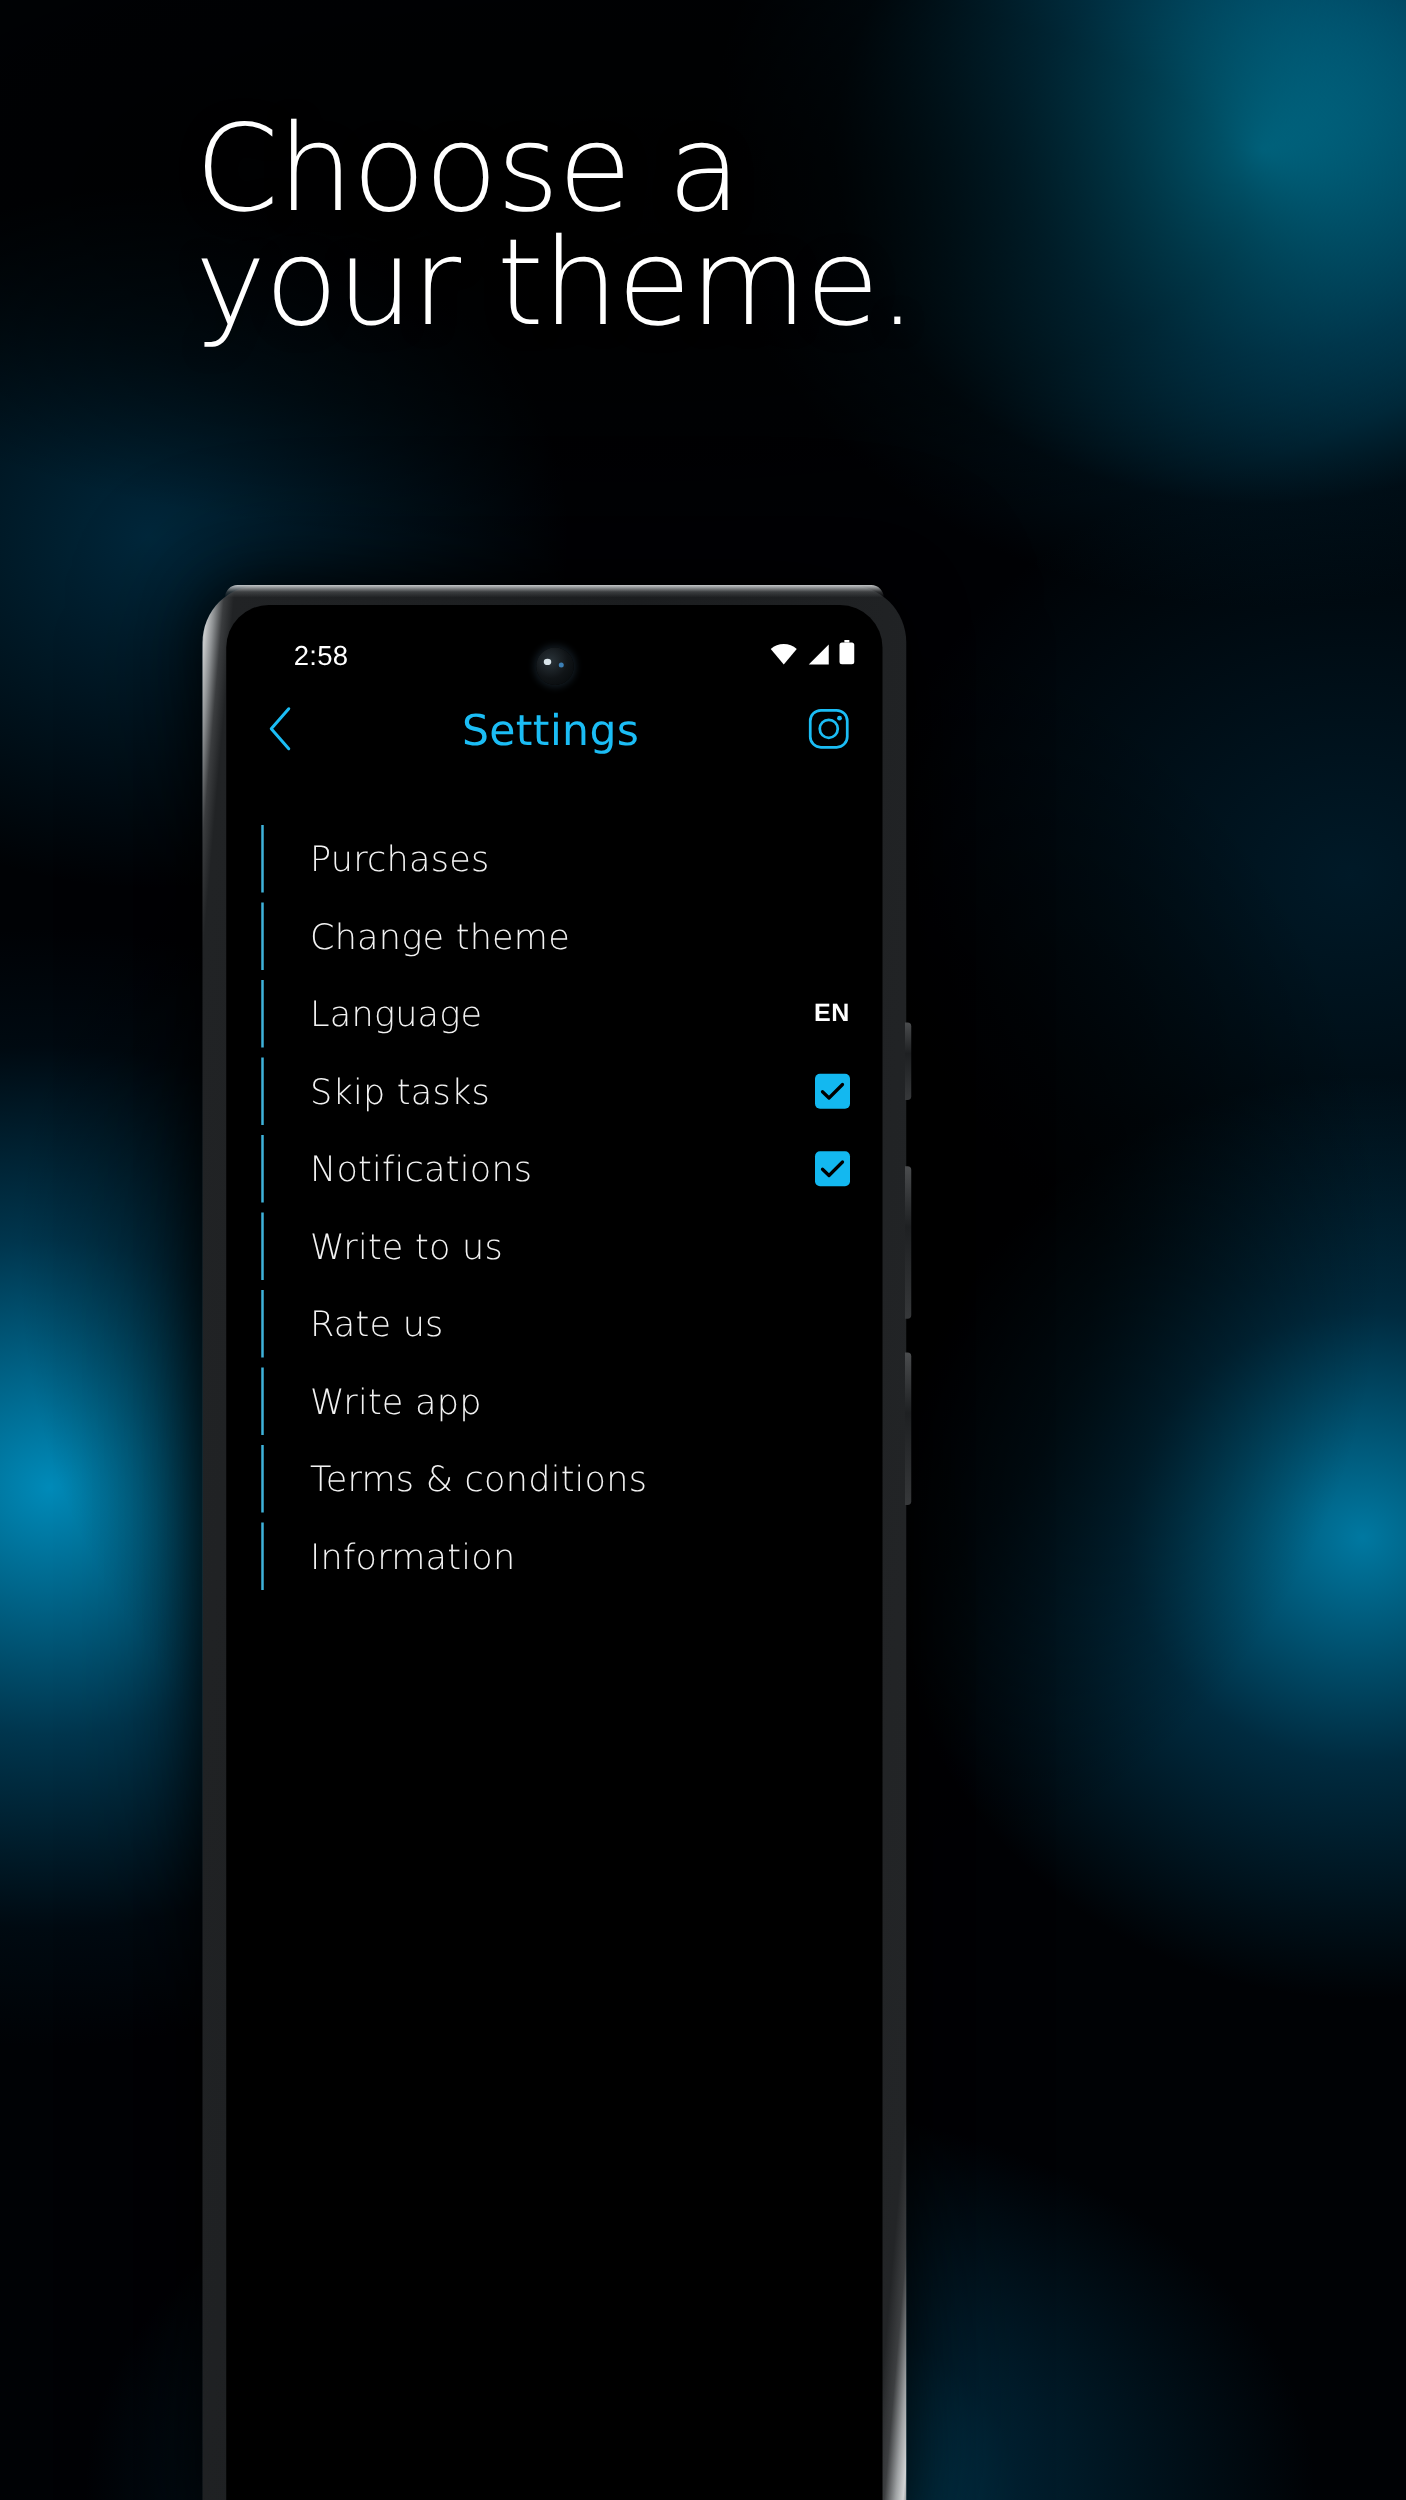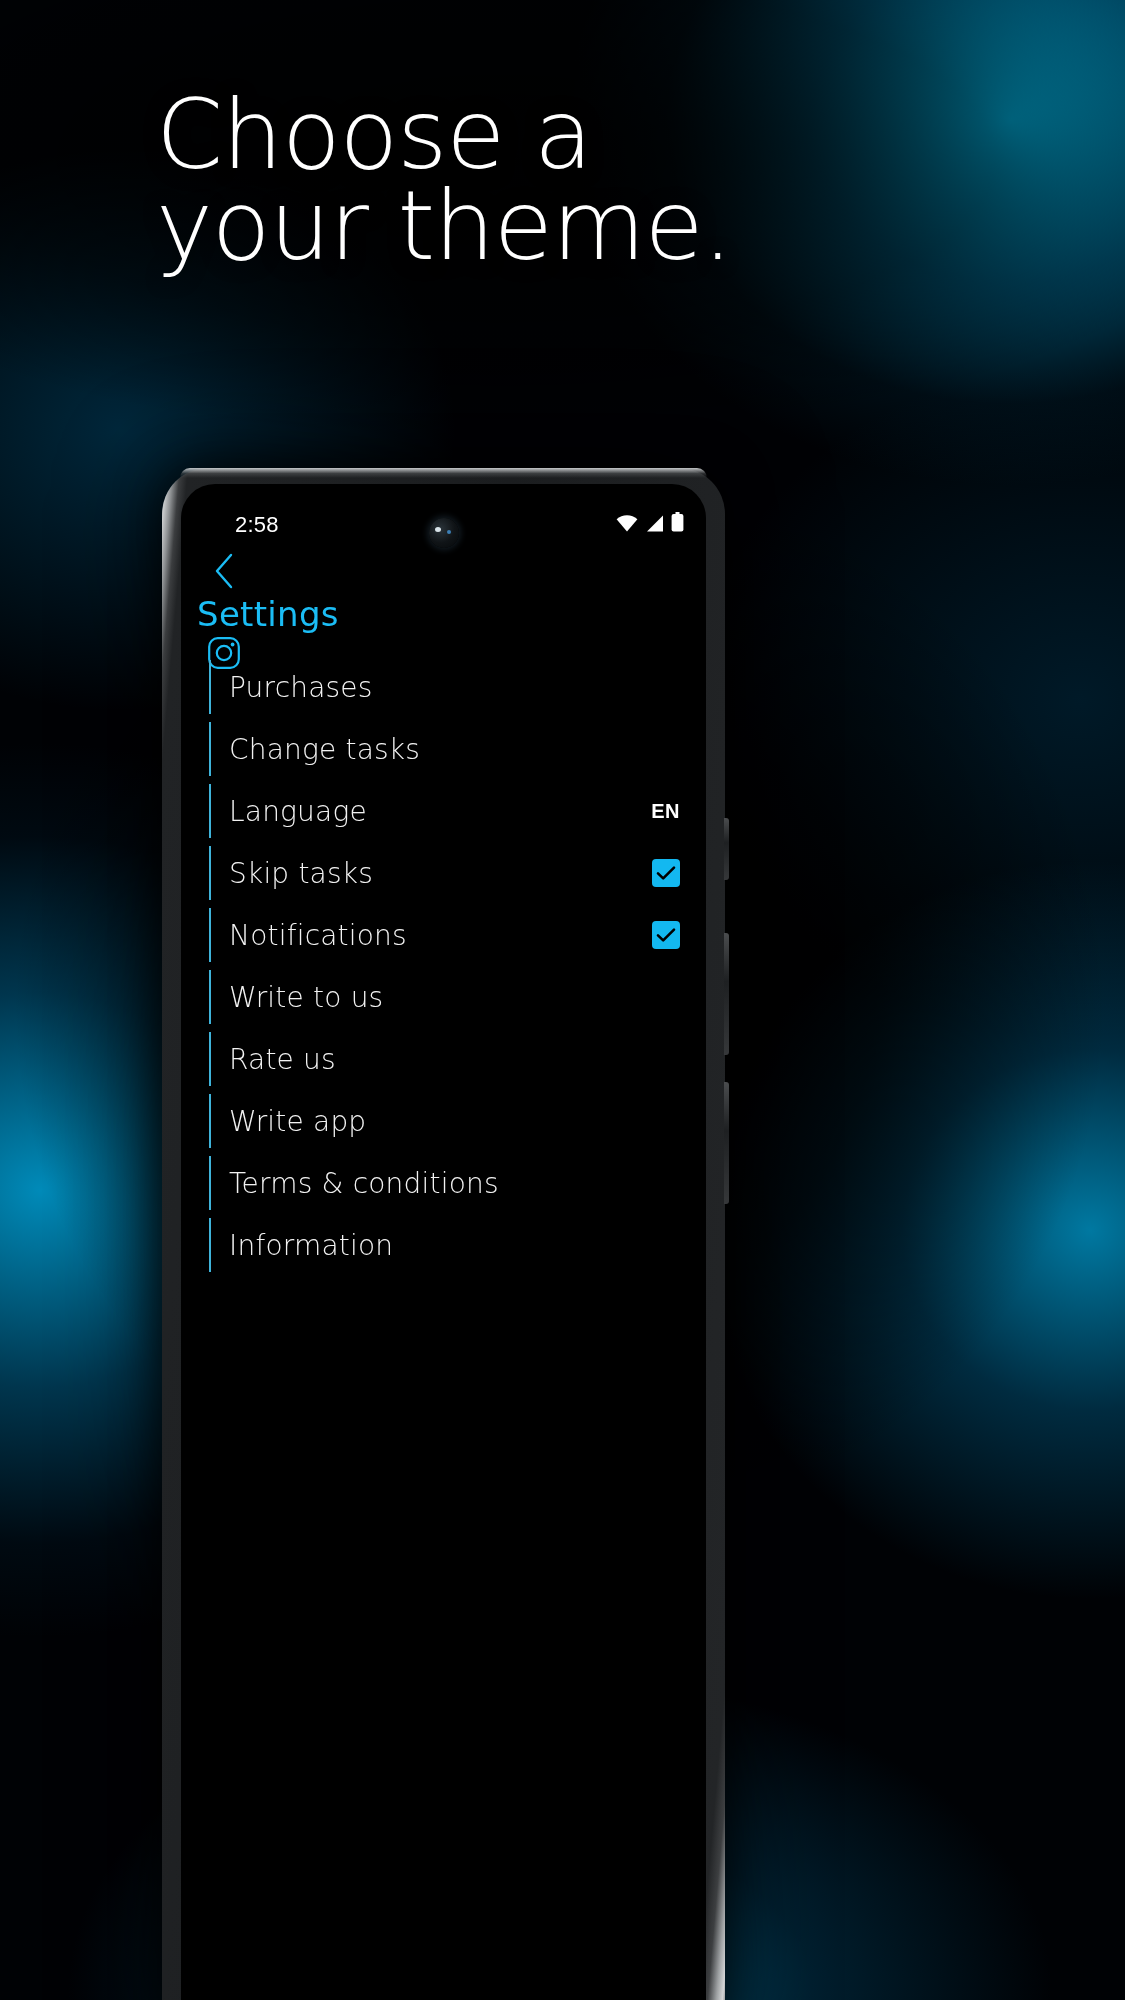--- a/index.html
+++ b/index.html
@@ -139,23 +139,22 @@
   }
   #status-time { letter-spacing:0.2px; font-weight:400; }
   #status-icons { display:flex; align-items:center; gap:7px; }
   .ic { display:block; }
 
   
   #app-bar {
     position:absolute;
     left:0; right:0; top:68px;
     height:66px;
-    display:flex; align-items:flex-start;
+    display:flex; align-items:center;
     padding:0 22px 0 22px;
-    flex-direction:column;
   }
   #back-button {
     width:42px; height:42px;
     display:flex; align-items:center; justify-content:center;
     flex:0 0 auto;
   }
   #app-title {
     flex:1 1 auto;
     text-align:center;
     color:#1BBDF5;
@@ -174,21 +173,21 @@
   
   #settings-list {
     position:absolute;
     left:0; right:0; top:172px;
     padding:0 26px 0 0;
   }
   .row {
     position:relative;
     height:62px;
     display:flex; align-items:center;
-    padding-left:48px;
+    padding-left:67px;
     margin-bottom:0;
   }
   .row + .row { margin-top:0; }
   .row-accent {
     position:absolute;
     left:28px; top:4px;
     width:2px; height:54px;
     background:#3fb3da;
   }
   .row-label {
@@ -285,21 +284,21 @@
       <div id="settings-list">
 
         <div class="row">
           <span class="row-accent"></span>
           <span class="row-label">Purchases</span>
           <span class="row-spacer"></span>
         </div>
 
         <div class="row">
           <span class="row-accent"></span>
-          <span class="row-label">Change tasks</span>
+          <span class="row-label">Change theme</span>
           <span class="row-spacer"></span>
         </div>
 
         <div class="row">
           <span class="row-accent"></span>
           <span class="row-label">Language</span>
           <span class="row-spacer"></span>
           <span class="row-value">EN</span>
         </div>
 

